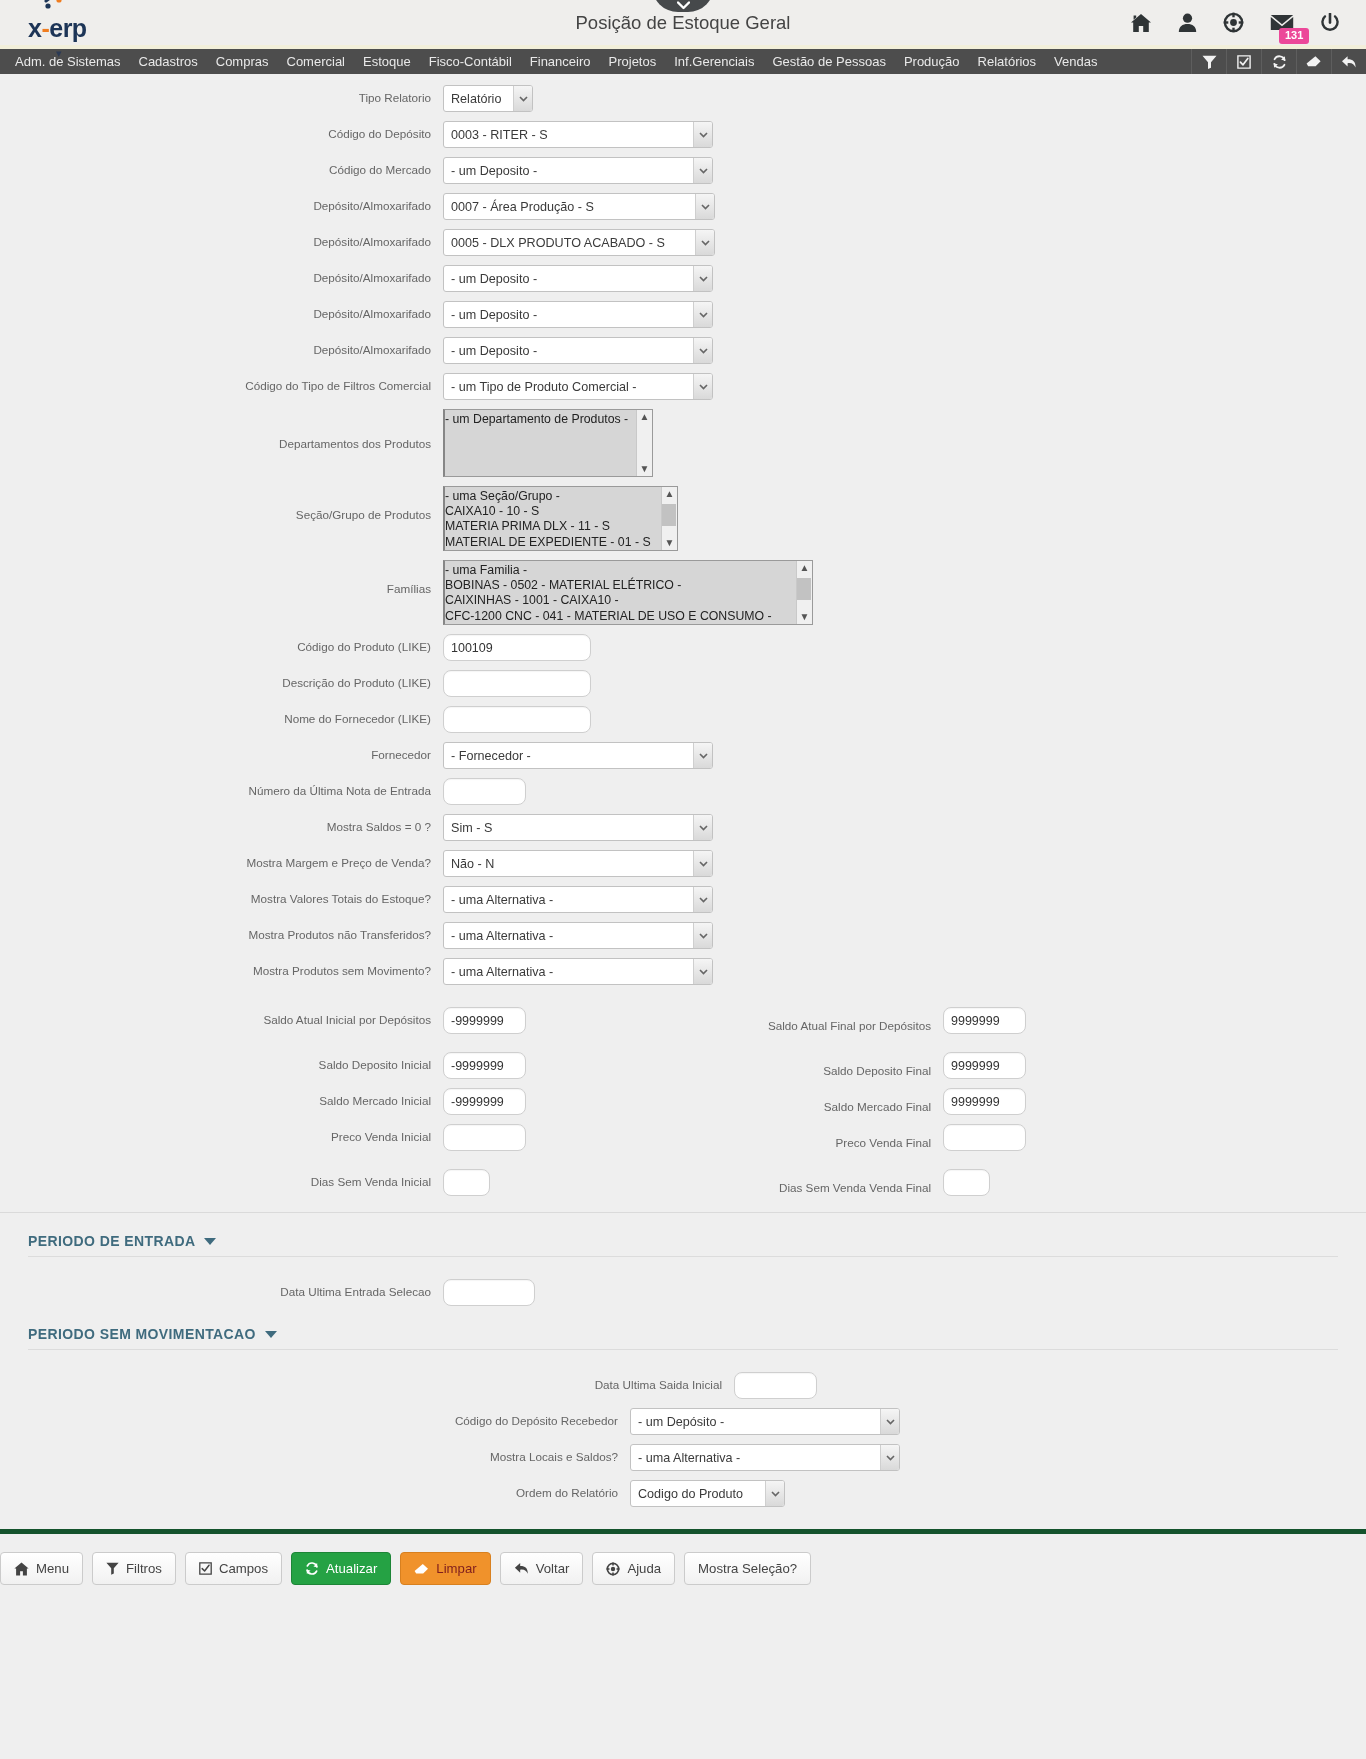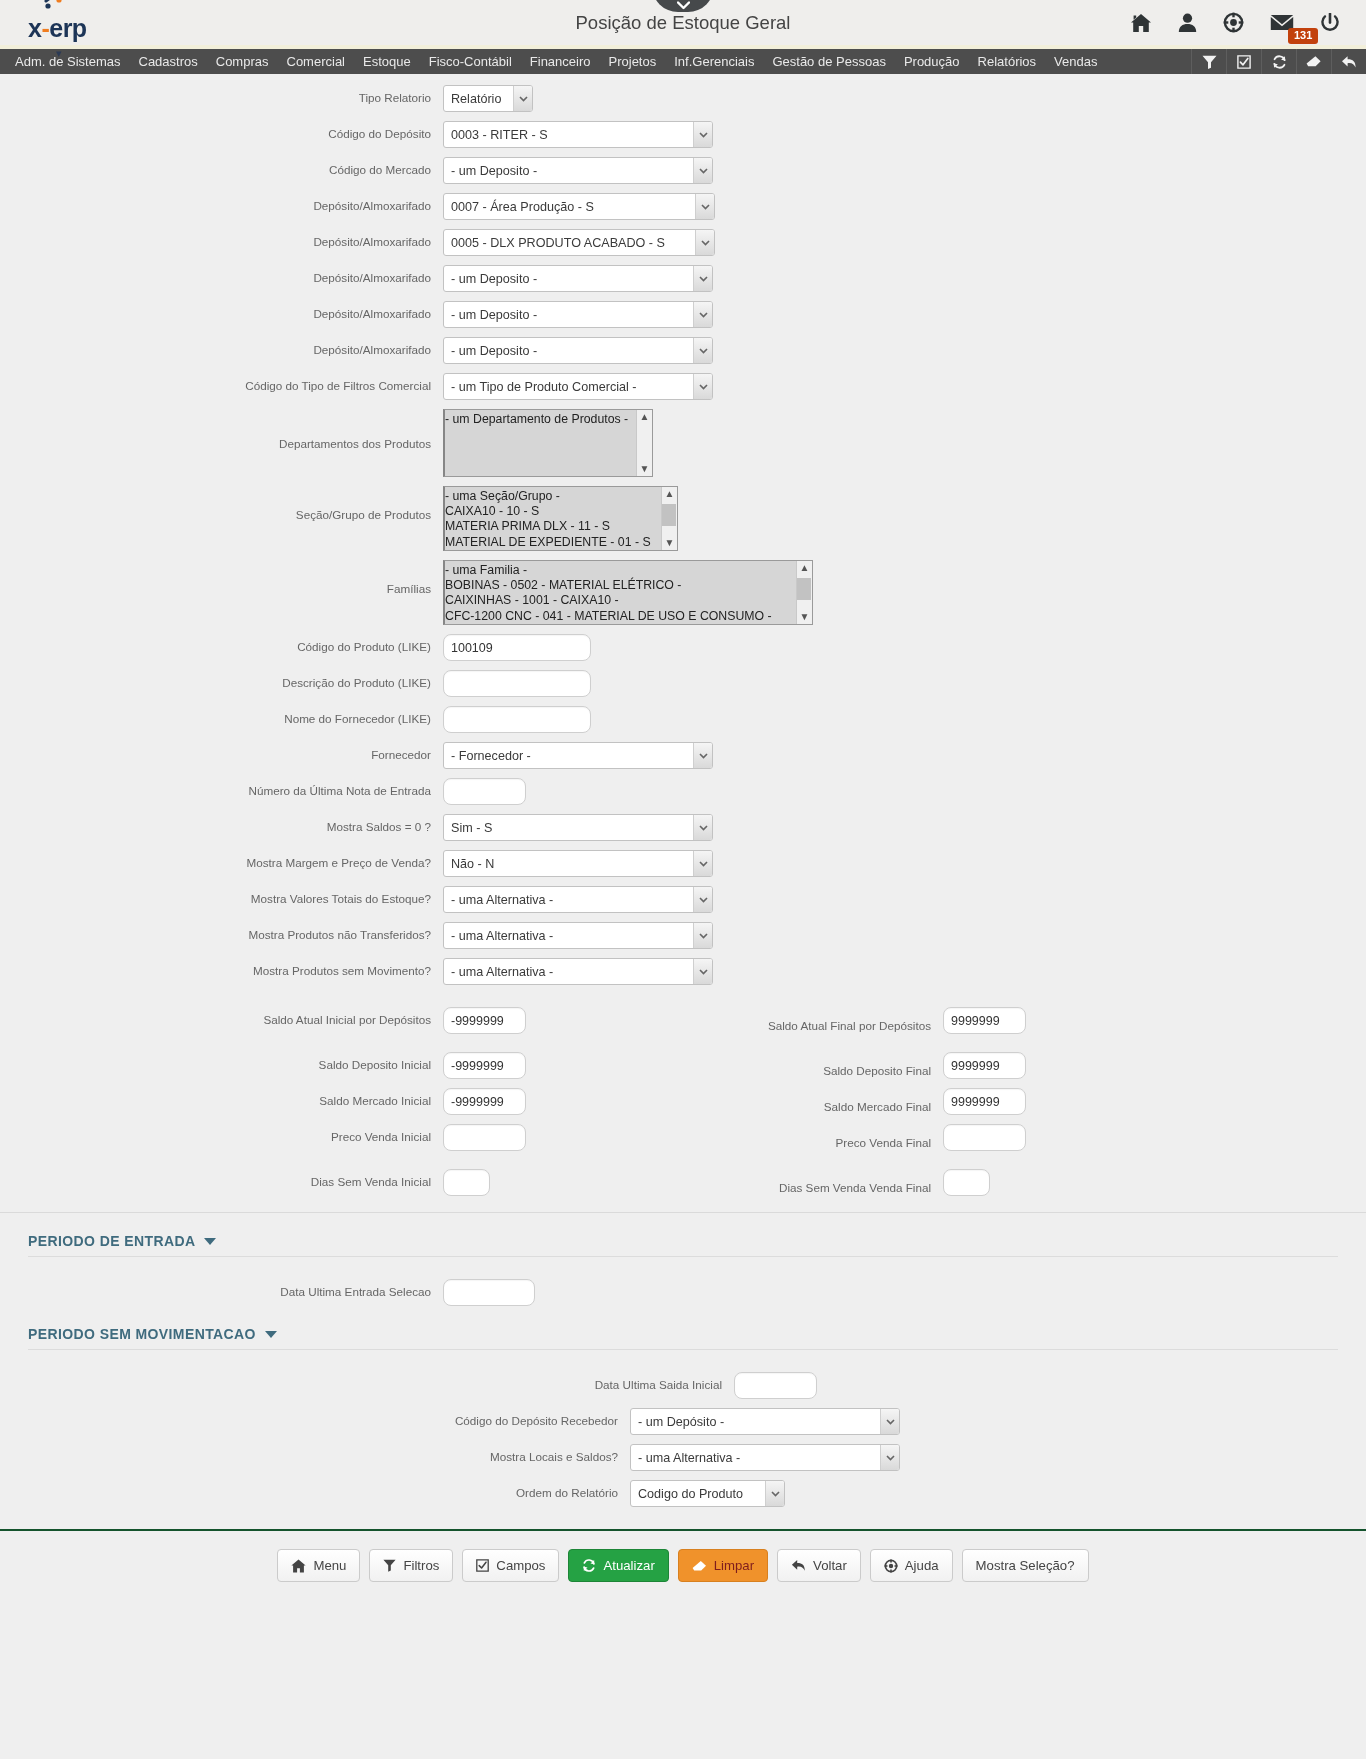--- a/index.html
+++ b/index.html
@@ -58,22 +58,22 @@
   }
   .topbar-icons {
     margin-left: auto;
     display: flex; align-items: center; gap: 26px;
     padding-right: 12px;
   }
   .ticon { position: relative; cursor: pointer; display: block; }
   .ticon svg { display: block; fill: #2f3436; }
   .badge {
     position: absolute;
-    left: 18px; top: 14px;
-    background: #c2410c;
+    left: 9px; top: 14px;
+    background: #ec4899;
     color: #fff;
     font-size: 11px;
     font-weight: bold;
     padding: 2px 6px 3px;
     border-radius: 3px;
     line-height: 1;
   }
 
   
   .navbar {
@@ -227,24 +227,24 @@
     display: flex;
     align-items: flex-end;
   }
   .col-right .lbl {
     width: 230px;
     padding-right: 12px;
   }
 
   
   .footer {
-    border-top: 2px solid #14532d;
+    border-top: 5px solid #14532d;
     margin-top: 22px;
     padding: 18px 0 26px;
-    display: flex; justify-content: center; gap: 9px;
+    display: flex; justify-content: flex-start; gap: 9px;
   }
   .btn {
     display: inline-flex; align-items: center; gap: 7px;
     height: 33px;
     padding: 0 13px;
     border-radius: 4px;
     border: 1px solid #cbcbcb;
     background: linear-gradient(#ffffff, #f1f1f1);
     font-size: 13.2px;
     color: #444;

